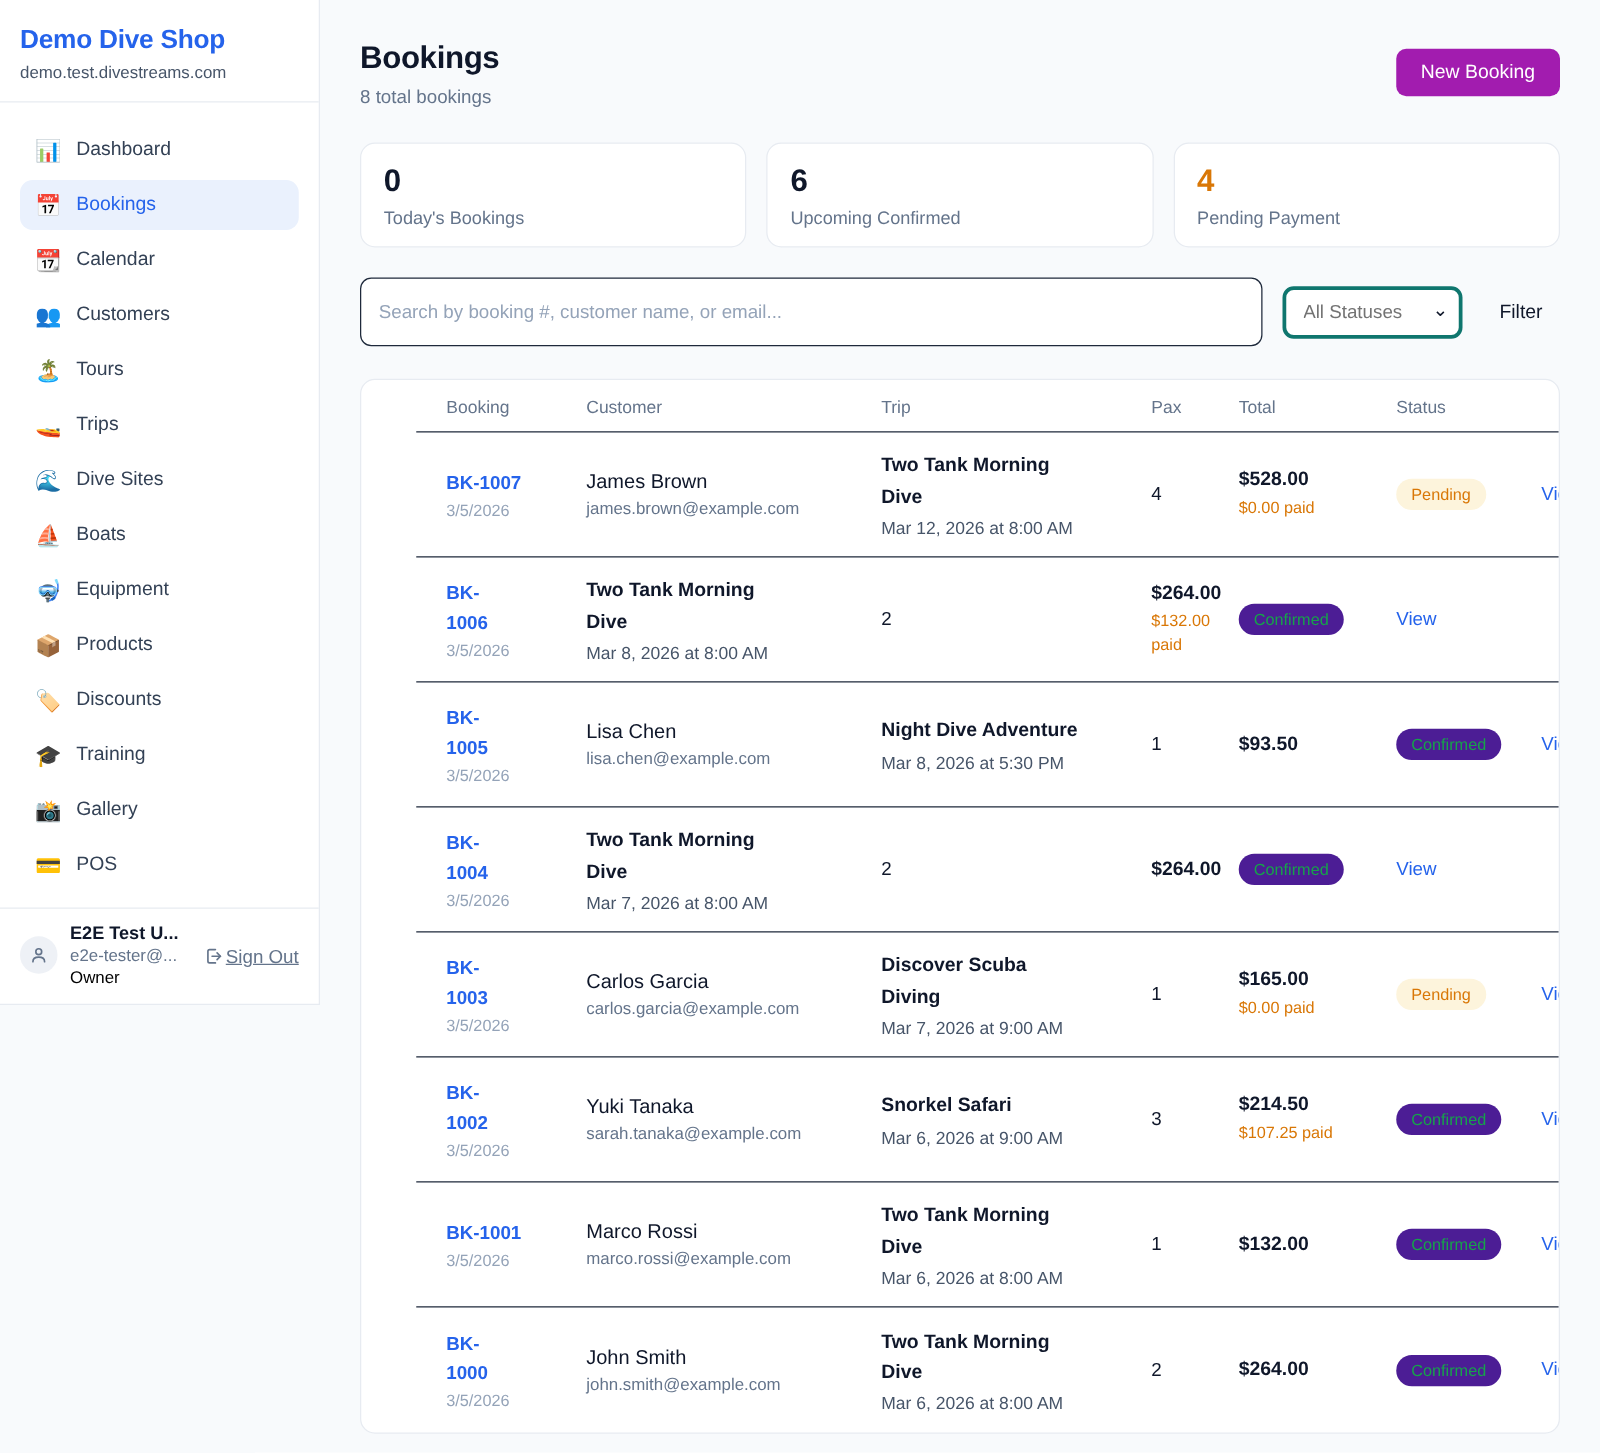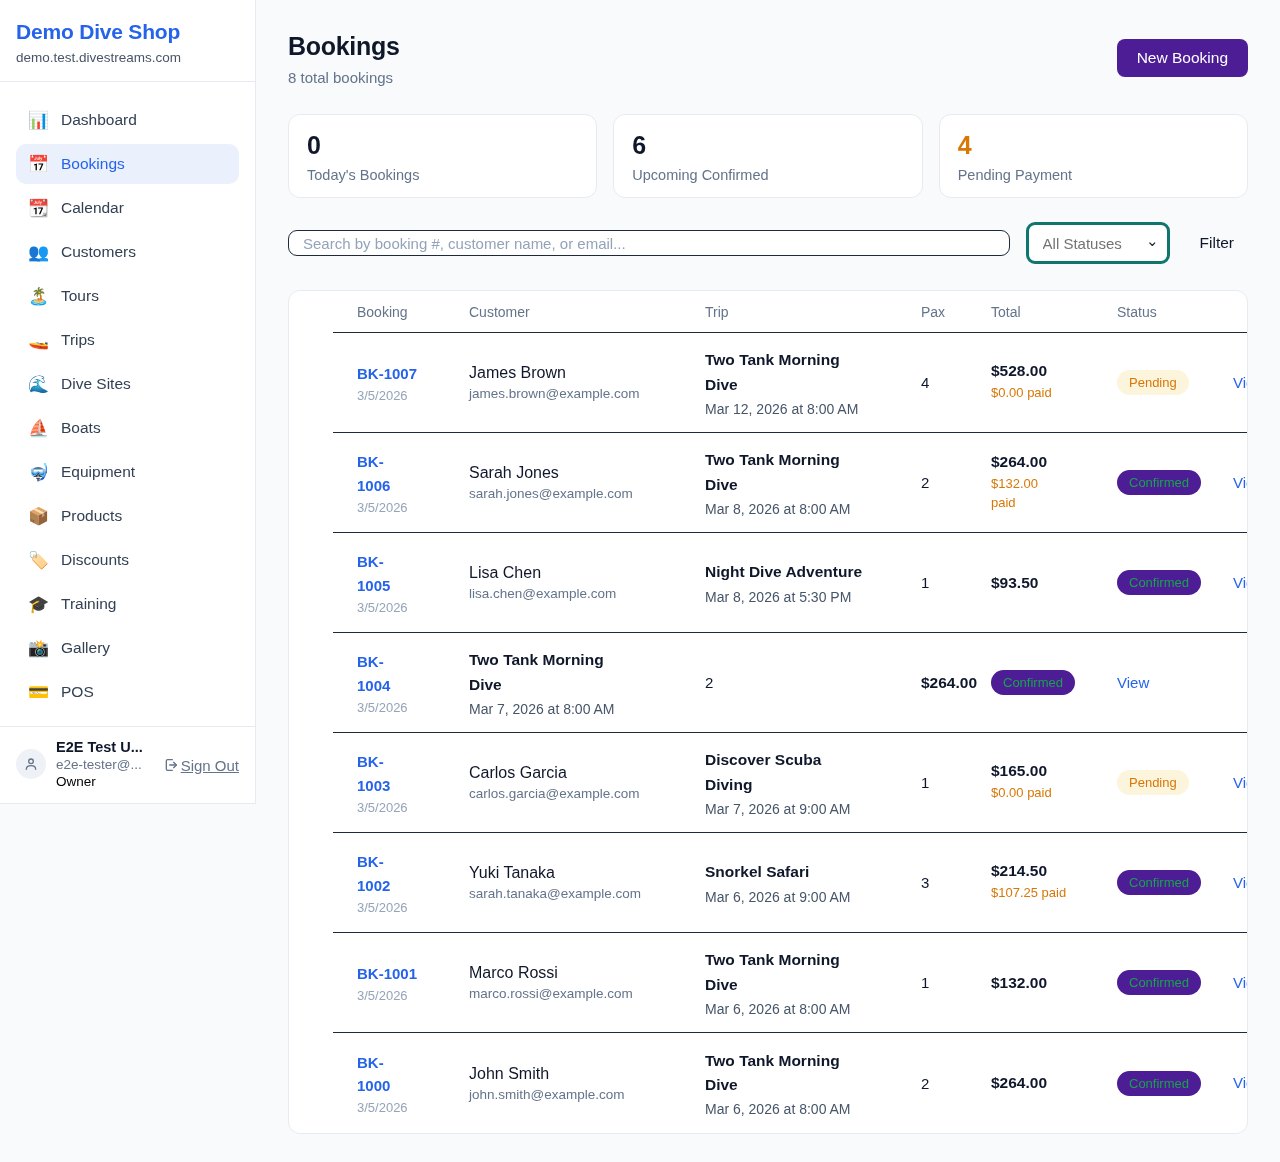--- a/index.html
+++ b/index.html
@@ -50,38 +50,38 @@
     margin-top:2px;
     text-decoration:underline;
   }
 
   
   .main { margin-left:256px; padding:32px 32px 30px; }
   .page-head { display:flex; justify-content:space-between; align-items:flex-start; }
   .page-title { font-size:25px; font-weight:700; color:#0f172a; letter-spacing:-0.3px; }
   .page-subtitle { font-size:15px; color:#64748b; margin-top:8px; }
   .primary-btn {
-    background:#4c1d95; color:#ffffff; border:none;
+    background:#a21caf; color:#ffffff; border:none;
     font-family:inherit; font-size:15.5px; font-weight:500;
     padding:0 20px; height:38px; border-radius:8px; cursor:pointer;
     margin-top:7px;
   }
 
   .stats { display:grid; grid-template-columns:repeat(3,1fr); gap:16px; margin-top:28px; }
   .stat-card {
     background:#ffffff; border:1px solid #e7ebf1; border-radius:12px;
     padding:15px 18px; height:84px;
   }
   .stat-value { font-size:25px; font-weight:700; color:#0f172a; line-height:30px; }
   .stat-value[data-accent="orange"] { color:#d97706; }
   .stat-label { font-size:14.5px; color:#64748b; margin-top:7px; }
 
   .filters { display:flex; gap:16px; margin-top:24px; align-items:center; }
   .search {
-    flex:1 1 auto; height:26px;
+    flex:1 1 auto; height:55px;
     border:1px solid #1e293b; border-radius:9px;
     padding:0 14px; font-family:inherit; font-size:15px; color:#0f172a;
     background:#ffffff; outline:none;
   }
   .search::placeholder { color:#94a3b8; }
   .select-wrap { position:relative; flex:0 0 auto; }
   .select-wrap select {
     appearance:none; -webkit-appearance:none;
     height:42px; width:144px;
     border:3px solid #0f766e; border-radius:9px;
@@ -310,24 +310,20 @@
             <a class="view">View</a>
           </div>
         </div>
           <div class="t-grid t-row">
           <div class="cell">
             <a class="bk">BK-
 1006</a>
             <div class="bk-date">3/5/2026</div>
           </div>
           <div class="cell">
-            <div class="cust-name">Sarah Jones</div>
-            <div class="cust-email">sarah.jones@example.com</div>
-          </div>
-          <div class="cell">
             <div class="trip-name">Two Tank Morning
 Dive</div>
             <div class="trip-dt">Mar 8, 2026 at 8:00 AM</div>
           </div>
           <div class="cell pax">2</div>
           <div class="cell">
             <div class="total">$264.00</div>
             <div class="paid">$132.00
 paid</div>
           </div>

